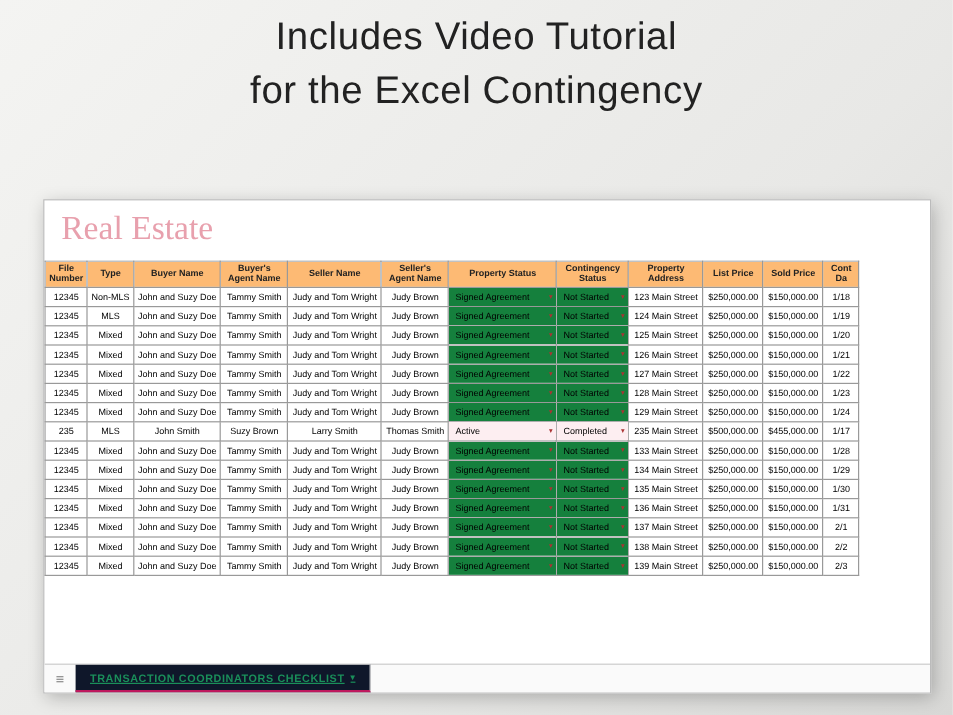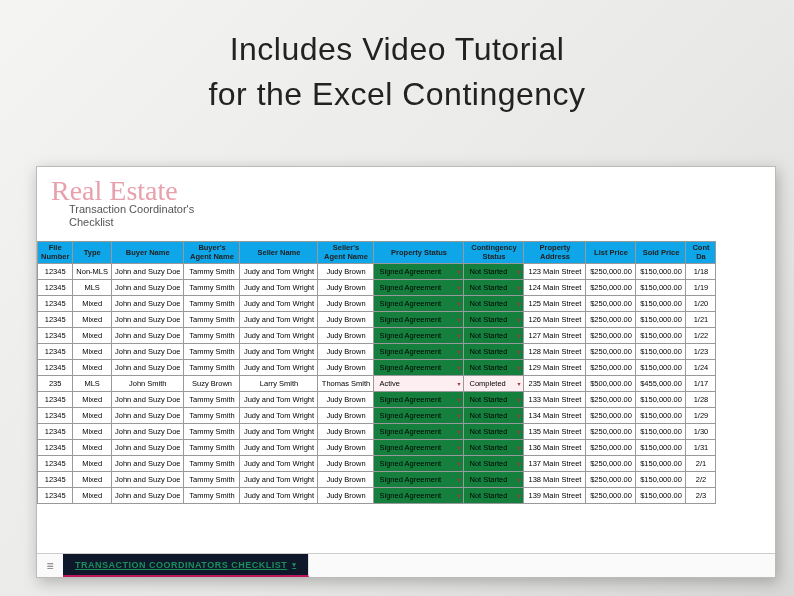--- a/index.html
+++ b/index.html
@@ -6,21 +6,21 @@
   body {
     width: 794px;
     height: 596px;
     background: linear-gradient(135deg, #f4f4f2 0%, #e8e8e6 60%, #d8d8d6 100%);
     font-family: Arial, Helvetica, sans-serif;
     overflow: hidden;
     position: relative;
   }
   .headline {
     text-align: center;
-    padding-top: 31px;
+    padding-top: 12px;
     font-family: "Segoe UI", "Helvetica Neue", Arial, sans-serif;
     font-weight: 300;
     color: #222;
   }
   .headline .line1 { font-size: 32px; letter-spacing: 0.5px; }
   .headline .line2 { font-size: 32px; letter-spacing: 0.5px; margin-top: 8px; }
 
   .sheet-frame {
     position: absolute;
     left: 36px;
@@ -59,21 +59,21 @@
     table-layout: fixed;
   }
   th, td {
     border: 1px solid #999;
     padding: 2px 3px;
     text-align: center;
     white-space: nowrap;
     overflow: hidden;
   }
   thead th {
-    background: #0ea5e9;
+    background: #fdba74;
     color: #222;
     font-weight: bold;
     height: 18px;
     vertical-align: middle;
     white-space: normal;
     line-height: 1.1;
   }
   tbody td { height: 16px; }
   .col-file { width: 34px; }
   .col-type { width: 36px; }
@@ -147,24 +147,20 @@
 
 <div class="headline">
   <div class="line1">Includes Video Tutorial</div>
   <div class="line2">for the Excel Contingency</div>
 </div>
 
 <div class="sheet-frame">
 
   <div class="sheet-header">
     <div class="script-title">Real Estate</div>
-    <div class="subtitle">
-      <span>Transaction Coordinator's</span><br>
-      <span>Checklist</span>
-    </div>
   </div>
 
   <div class="table-wrap">
     <table>
       <thead>
         <tr>
           <th class="col-file">File Number</th>
           <th class="col-type">Type</th>
           <th class="col-buyer">Buyer Name</th>
           <th class="col-bagent">Buyer's Agent Name</th>

